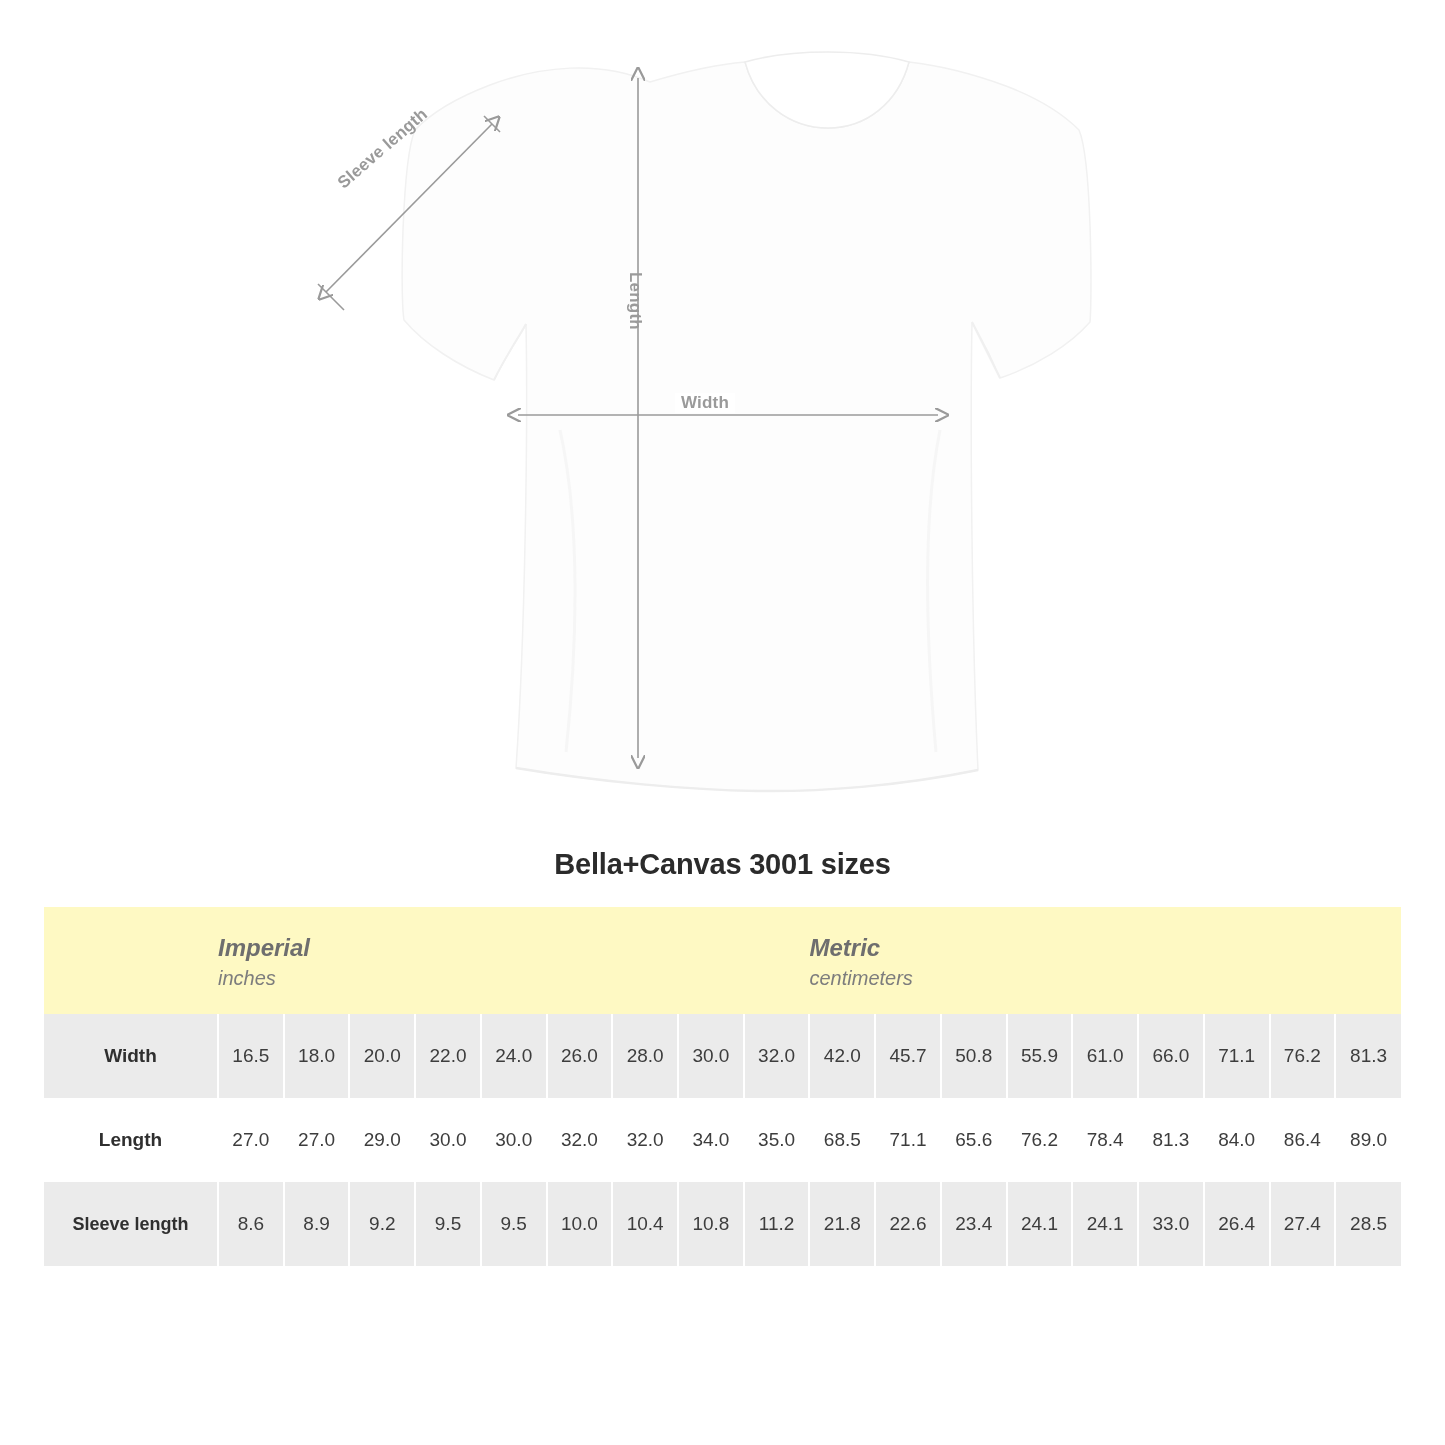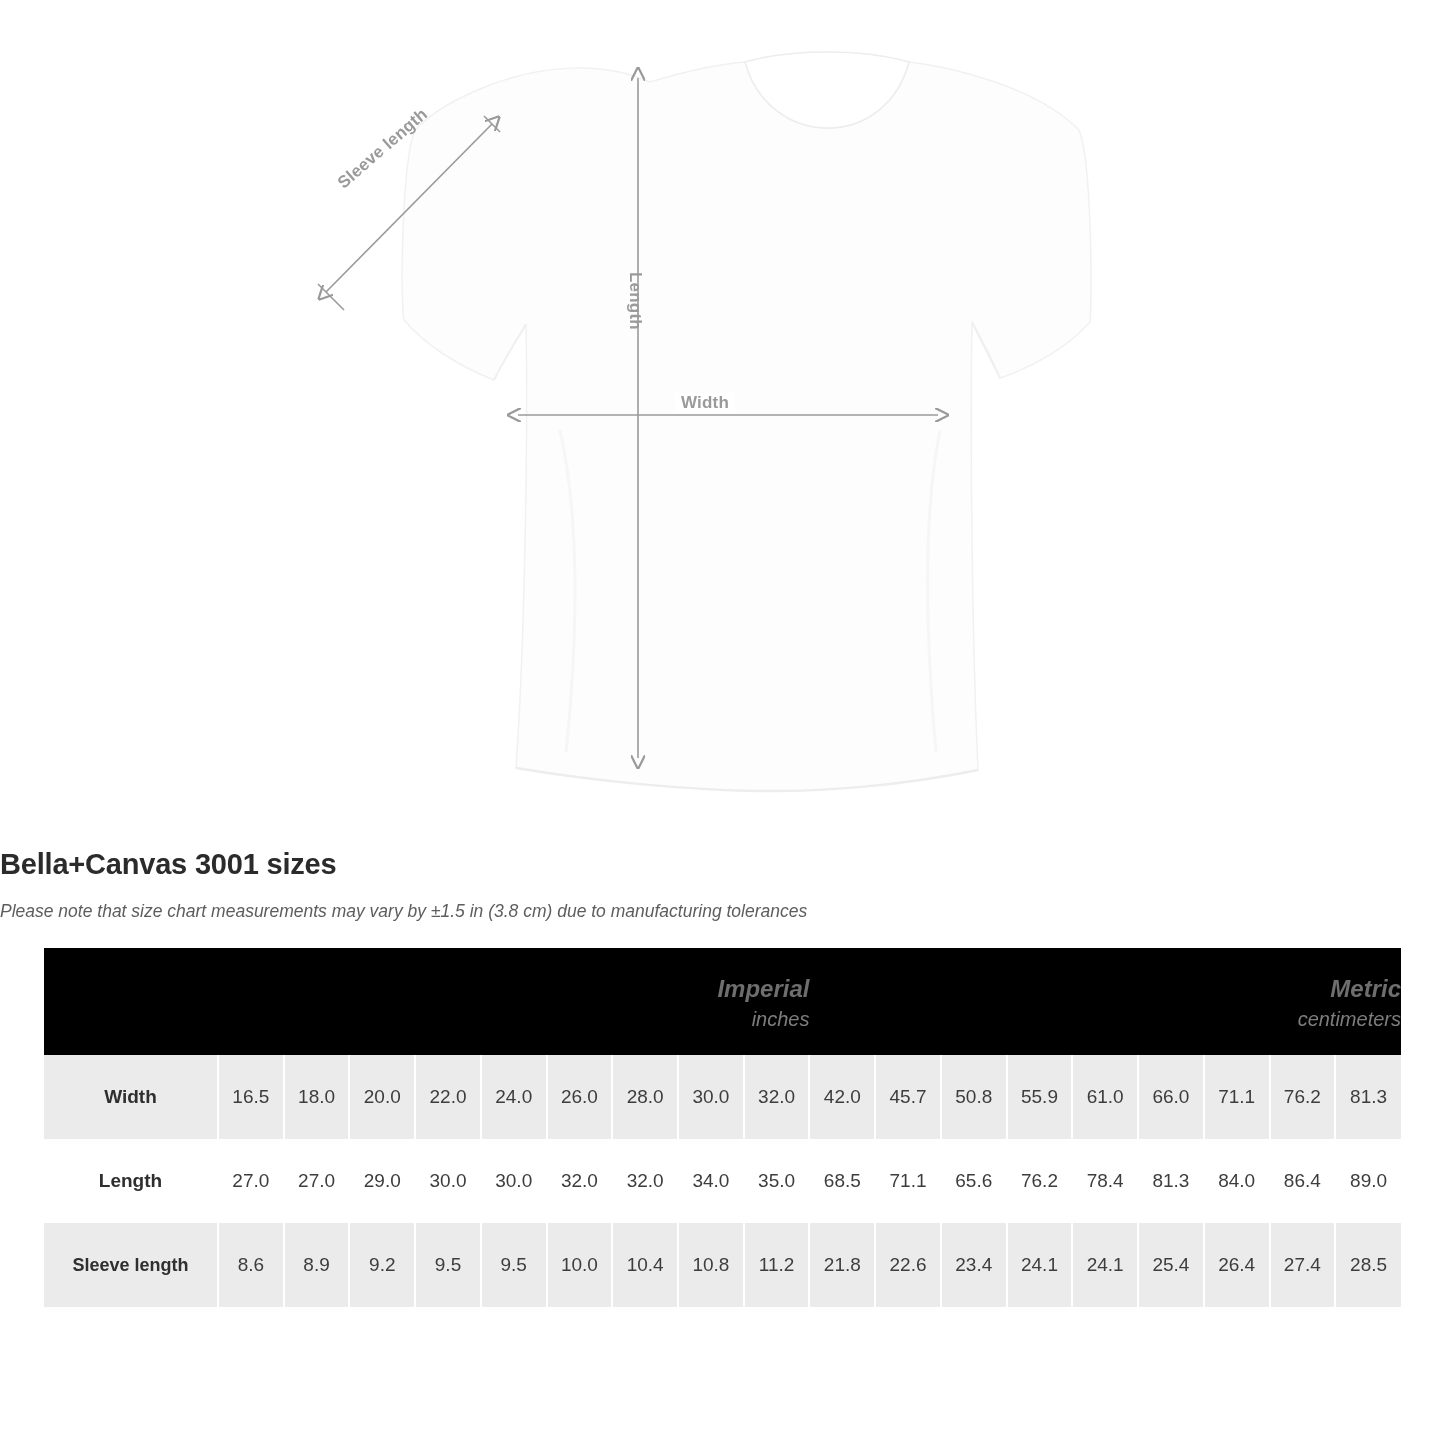--- a/index.html
+++ b/index.html
@@ -37,21 +37,21 @@
     transform: rotate(90deg);
     transform-origin: left top;
   }
   .label-width {
     left: 675px; top: 393px;
     background: #ffffff;
     padding: 0 6px;
   }
 
   
-  .title-block { margin-top: 18px; }
+  .title-block { text-align: center; margin-top: 18px; }
   .chart-title {
     font-size: 29px;
     font-weight: bold;
     color: #2b2b2b;
     letter-spacing: -0.2px;
   }
   .chart-note {
     margin-top: 20px;
     font-size: 17.5px;
     font-style: italic;
@@ -64,22 +64,22 @@
     width: 1357px;
   }
   table.size-table {
     width: 100%;
     border-collapse: collapse;
     table-layout: fixed;
   }
   table.size-table col.rowhead { width: 174px; }
 
   .unitbar td {
-    background: #000000;
-    text-align: right;
+    background: #fef9c3;
+    text-align: left;
     padding: 26px 0 24px 0;
     vertical-align: middle;
   }
   .unit-name {
     font-size: 24px;
     font-style: italic;
     font-weight: bold;
     color: #6e6e6e;
     line-height: 1.25;
   }
@@ -168,21 +168,20 @@
       <line x1="484" y1="116" x2="500" y2="132" stroke="#9a9a9a" stroke-width="1.6"></line>
     </svg>
 
     <div class="dim-label label-sleeve">Sleeve length</div>
     <div class="dim-label label-length">Length</div>
     <div class="dim-label label-width">Width</div>
   </div>
 
   <div class="title-block">
     <div class="chart-title">Bella+Canvas 3001 sizes</div>
-    <div class="chart-note">Please note that size chart measurements may vary by ±1.5 in (3.8 cm) due to manufacturing tolerances</div>
   </div>
 
   <div class="table-wrap">
     <table class="size-table">
       <colgroup>
         <col class="rowhead">
         <col>
           <col>
           <col>
           <col>
@@ -269,21 +268,21 @@
           <td>9.5</td>
           <td>10.0</td>
           <td>10.4</td>
           <td>10.8</td>
           <td>11.2</td>
           <td>21.8</td>
           <td>22.6</td>
           <td>23.4</td>
           <td>24.1</td>
           <td>24.1</td>
-          <td>25.4</td>
+          <td>33.0</td>
           <td>26.4</td>
           <td>27.4</td>
           <td>28.5</td>
         </tr>
       </tbody>
     </table>
   </div>
 
 </div>
 

